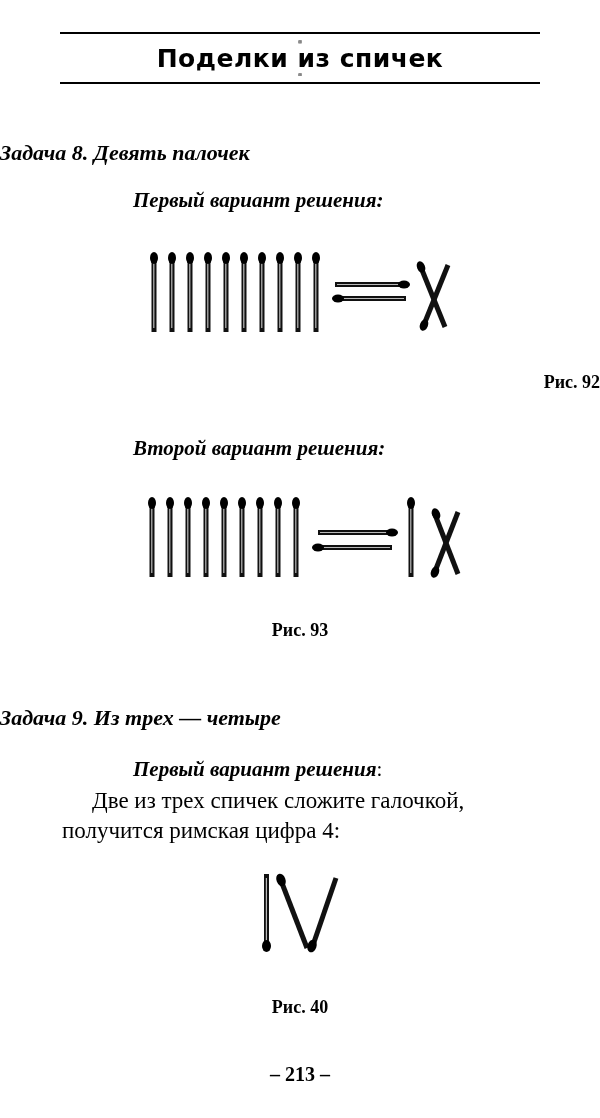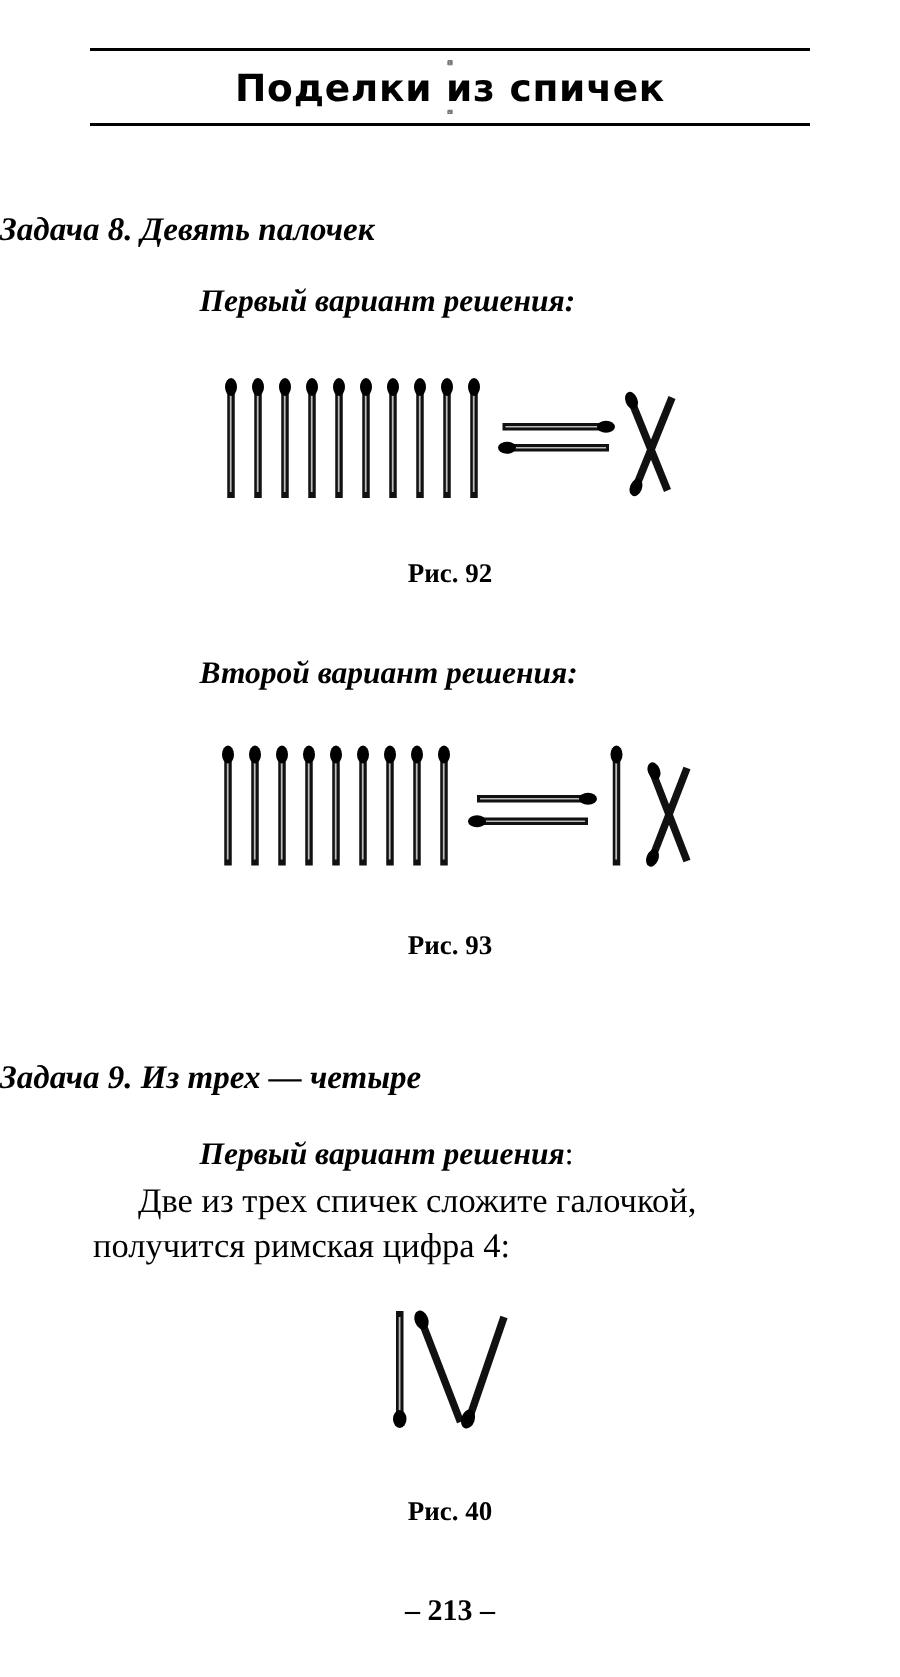--- a/index.html
+++ b/index.html
@@ -55,21 +55,21 @@
     <rect x="197" y="39" width="64" height="1" fill="#bbb"></rect>
   <ellipse cx="264" cy="39.5" rx="6" ry="4" fill="#000"></ellipse>
   <rect x="196" y="51" width="70" height="5" fill="#111"></rect>
     <rect x="200" y="53" width="64" height="1" fill="#bbb"></rect>
   <ellipse cx="198" cy="53.5" rx="6" ry="4" fill="#000"></ellipse>
   <line x1="280" y1="20" x2="305" y2="82" stroke="#111" stroke-width="5"></line>
   <line x1="308" y1="20" x2="283" y2="82" stroke="#111" stroke-width="5"></line>
   <ellipse cx="281" cy="22" rx="4" ry="6" fill="#000" transform="rotate(-22 281 22)"></ellipse>
   <ellipse cx="284" cy="80" rx="4" ry="6" fill="#000" transform="rotate(22 284 80)"></ellipse>
 </svg>
-<div class="caption" style="top:372px;">Рис. 92</div>
+<div class="caption" style="top:372px;text-align:right;">Рис. 92</div>
 
 <div class="sub" style="top:436px;">Второй вариант решения:</div>
 
 <svg class="figure" style="left:140px; top:490px;" width="330" height="95" viewBox="0 0 330 95">
   <use href="#vstick" x="12" y="5"></use>
   <use href="#vstick" x="30" y="5"></use>
   <use href="#vstick" x="48" y="5"></use>
   <use href="#vstick" x="66" y="5"></use>
   <use href="#vstick" x="84" y="5"></use>
   <use href="#vstick" x="102" y="5"></use>

